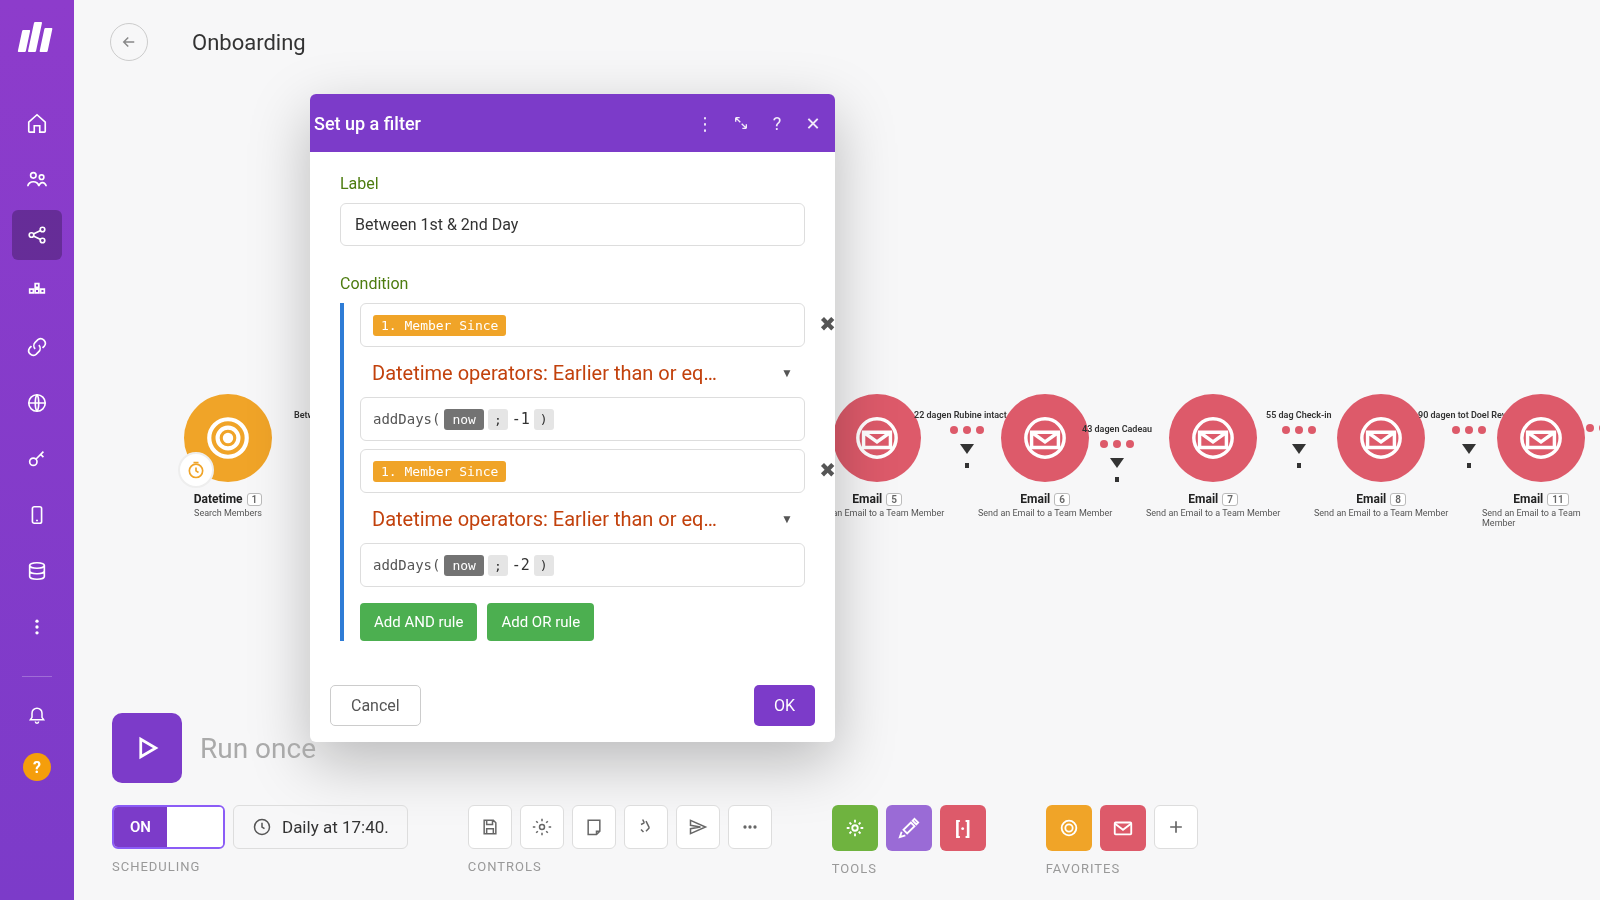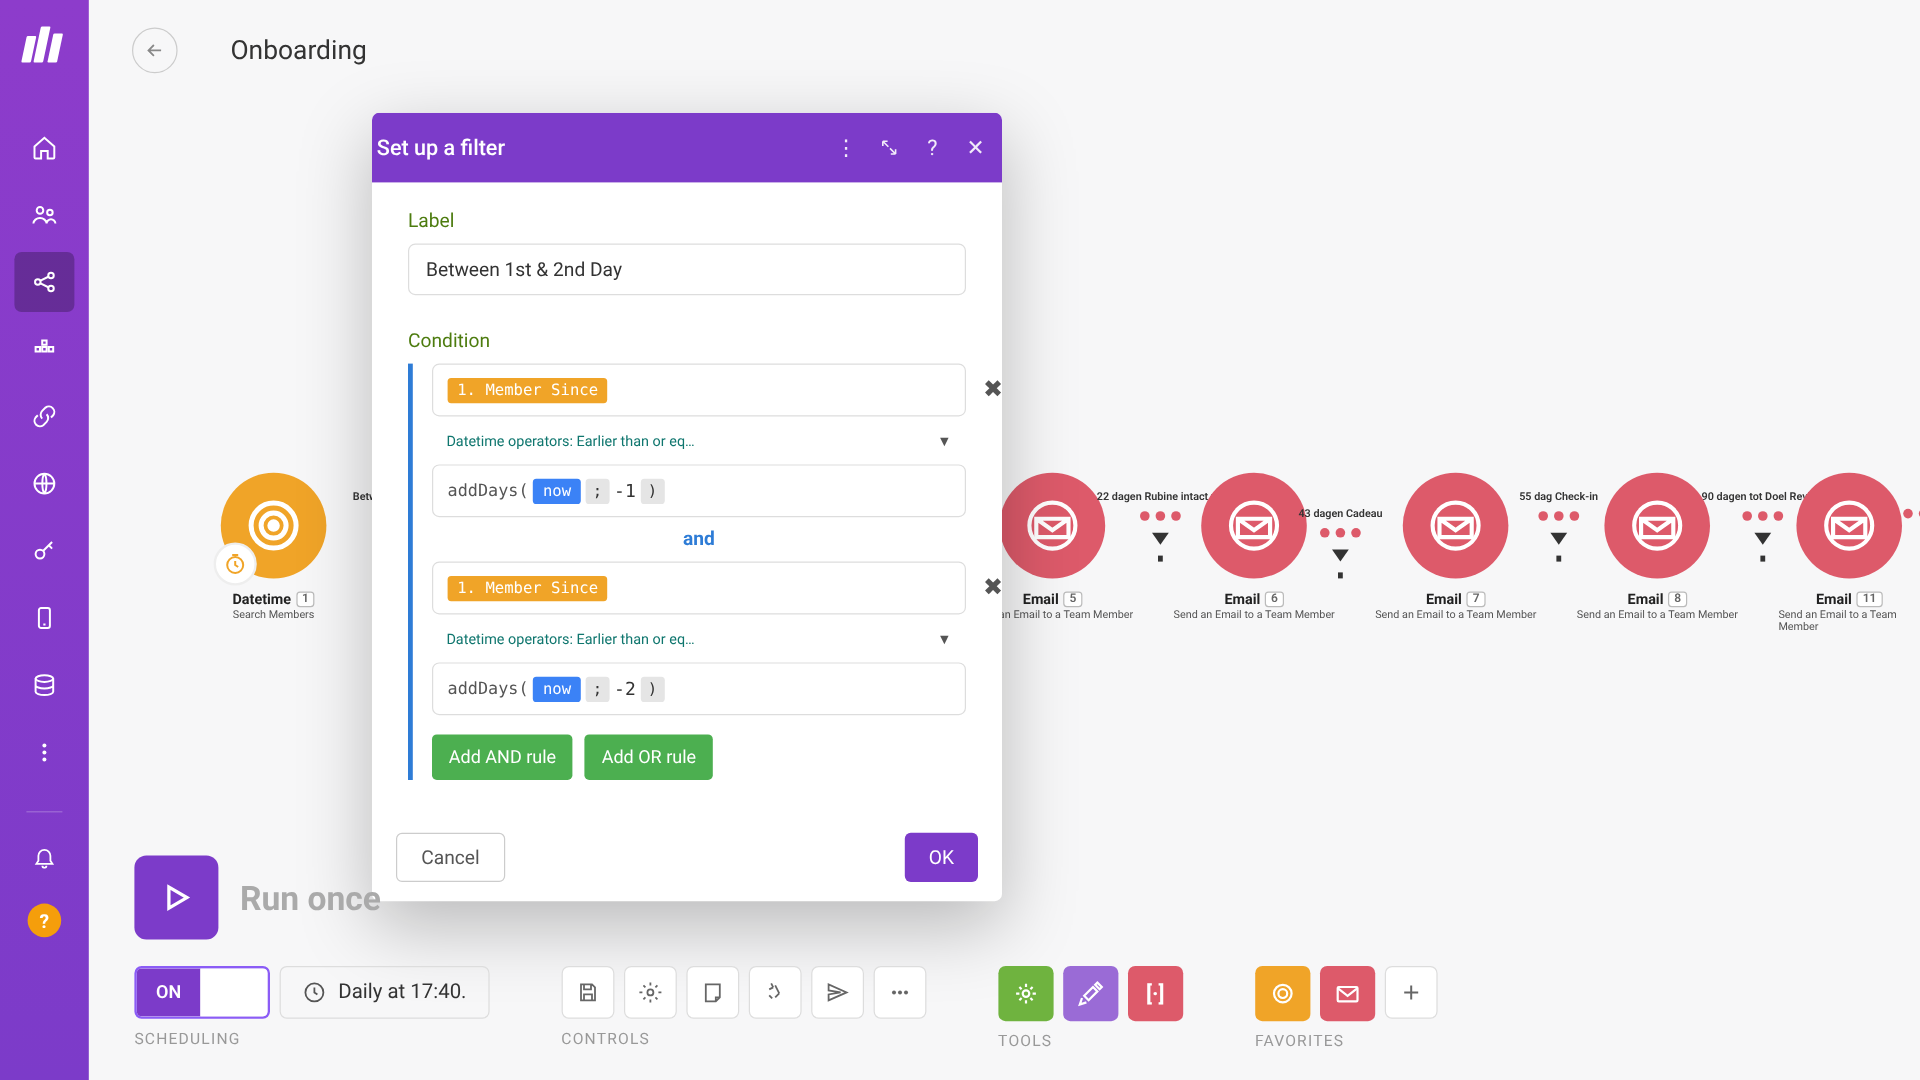--- a/index.html
+++ b/index.html
@@ -34,38 +34,38 @@
 .modal-header { background:#7c3bc9; color:#fff; height:58px; display:flex; align-items:center; padding:0 4px; }
 .modal-title { font-size:18px; font-weight:500; flex:1;}
 .modal-header .icon-btn { width:36px; display:flex; align-items:center; justify-content:center; cursor:pointer; font-size:18px; opacity:.9;}
 .modal-body { padding:22px 30px 28px; }
 .form-label { font-size:16px; color:#4d7c0f; margin-bottom:10px; }
 .text-input { width:100%; border:1px solid #ddd; border-radius:6px; padding:11px 14px; font-size:16px; color:#333;}
 .section-gap { height:28px; }
 .cond-block { border-left:4px solid #2e7cd6; padding-left:16px; }
 .field-box { border:1px solid #ddd; border-radius:6px; padding:10px 12px; display:flex; align-items:center; flex-wrap:wrap; gap:4px; margin-bottom:8px; position:relative; min-height:44px;}
 .chip-orange { background:#f0a428; color:#fff; font-family:ui-monospace,monospace; font-size:13px; padding:3px 8px; border-radius:3px; }
-.chip-blue { background:#3b82f6; color:#fff; font-family:ui-monospace,monospace; font-size:13px; padding:3px 8px; border-radius:3px;}
+.chip-blue { background:#737373; color:#fff; font-family:ui-monospace,monospace; font-size:13px; padding:3px 8px; border-radius:3px;}
 .chip-gray { background:#e5e5e5; color:#333; font-family:ui-monospace,monospace; font-size:13px; padding:3px 6px; border-radius:3px;}
 .val-lit { font-family:ui-monospace,monospace; font-size:15px; color:#333;}
 .chip-mono { font-family:ui-monospace,monospace; font-size:14px; color:#555;}
 .op-row { display:flex; align-items:center; justify-content:space-between; padding:6px 12px 12px; }
-.op-select { font-size:12px; color:#0f766e; flex:1;}
+.op-select { font-size:20px; color:#c2410c; flex:1;}
 .op-caret { color:#555; font-size:12px;}
 .remove-x { position:absolute; right:-32px; top:8px; color:#555; cursor:pointer; font-size:20px;}
 .and-sep { text-align:center; font-size:16px; font-weight:700; color:#2e7cd6; margin:4px 0 10px;}
 .rule-buttons { display:flex; gap:10px; margin-top:16px;}
 .btn-green { background:#4caf50; color:#fff; border:none; border-radius:4px; padding:10px 14px; font-size:15px; cursor:pointer;}
 .modal-footer { display:flex; justify-content:space-between; gap:10px; padding:16px 20px; }
 .btn-cancel { border:1px solid #ccc; background:#fff; color:#555; border-radius:5px; padding:10px 20px; font-size:16px; cursor:pointer;}
 .btn-ok { background:#7c3bc9; color:#fff; border:none; border-radius:5px; padding:10px 20px; font-size:16px; cursor:pointer;}
 .bottom-bar { position:absolute; left:112px; bottom:24px; right:20px; }
 .run-row { display:flex; align-items:center; gap:18px; margin-bottom:22px;}
 .play-btn { width:70px; height:70px; border-radius:10px; background:#7c3bc9; display:flex; align-items:center; justify-content:center; cursor:pointer;}
-.run-label { font-size:28px; color:#aaa; font-weight:700;}
+.run-label { font-size:28px; color:#aaa; font-weight:400;}
 .ctrl-row { display:flex; align-items:flex-start; gap:8px;}
 .toggle { display:flex; align-items:center; border:2px solid #8b5cf6; border-radius:6px; overflow:hidden; height:44px;}
 .toggle .on { background:#7c3bc9; color:#fff; font-size:15px; font-weight:600; padding:0 16px; height:100%; display:flex; align-items:center;}
 .toggle .off { width:56px; background:#fff; height:100%;}
 .schedule-box { border:1px solid #ddd; border-radius:6px; height:44px; display:flex; align-items:center; gap:10px; padding:0 18px; color:#333; font-size:17px;}
 .sq-btn { width:44px; height:44px; border:1px solid #ddd; border-radius:6px; display:flex; align-items:center; justify-content:center; color:#666; cursor:pointer; background:#fff;}
 .section-label { font-size:13px; color:#999; letter-spacing:1px; margin-top:10px;}
 .sections { display:flex; }
 .sec-col { display:flex; flex-direction:column;}
 .tool-sq { width:46px; height:46px; border-radius:6px; display:flex; align-items:center; justify-content:center; color:#fff; font-weight:700; cursor:pointer;}
@@ -331,21 +331,20 @@
         <div class="op-select">Datetime operators: Earlier than or eq…</div>
         <div class="op-caret">▼</div>
       </div>
       <div class="field-box">
         <span class="chip-mono">addDays(</span>
         <span class="chip-blue">now</span>
         <span class="chip-gray">;</span>
         <span class="val-lit">-1</span>
         <span class="chip-gray">)</span>
       </div>
-      <div class="and-sep">and</div>
 
       <div class="field-box">
         <span class="chip-orange">1. Member Since</span>
         <div class="remove-x">✖</div>
       </div>
       <div class="op-row">
         <div class="op-select">Datetime operators: Earlier than or eq…</div>
         <div class="op-caret">▼</div>
       </div>
       <div class="field-box">

